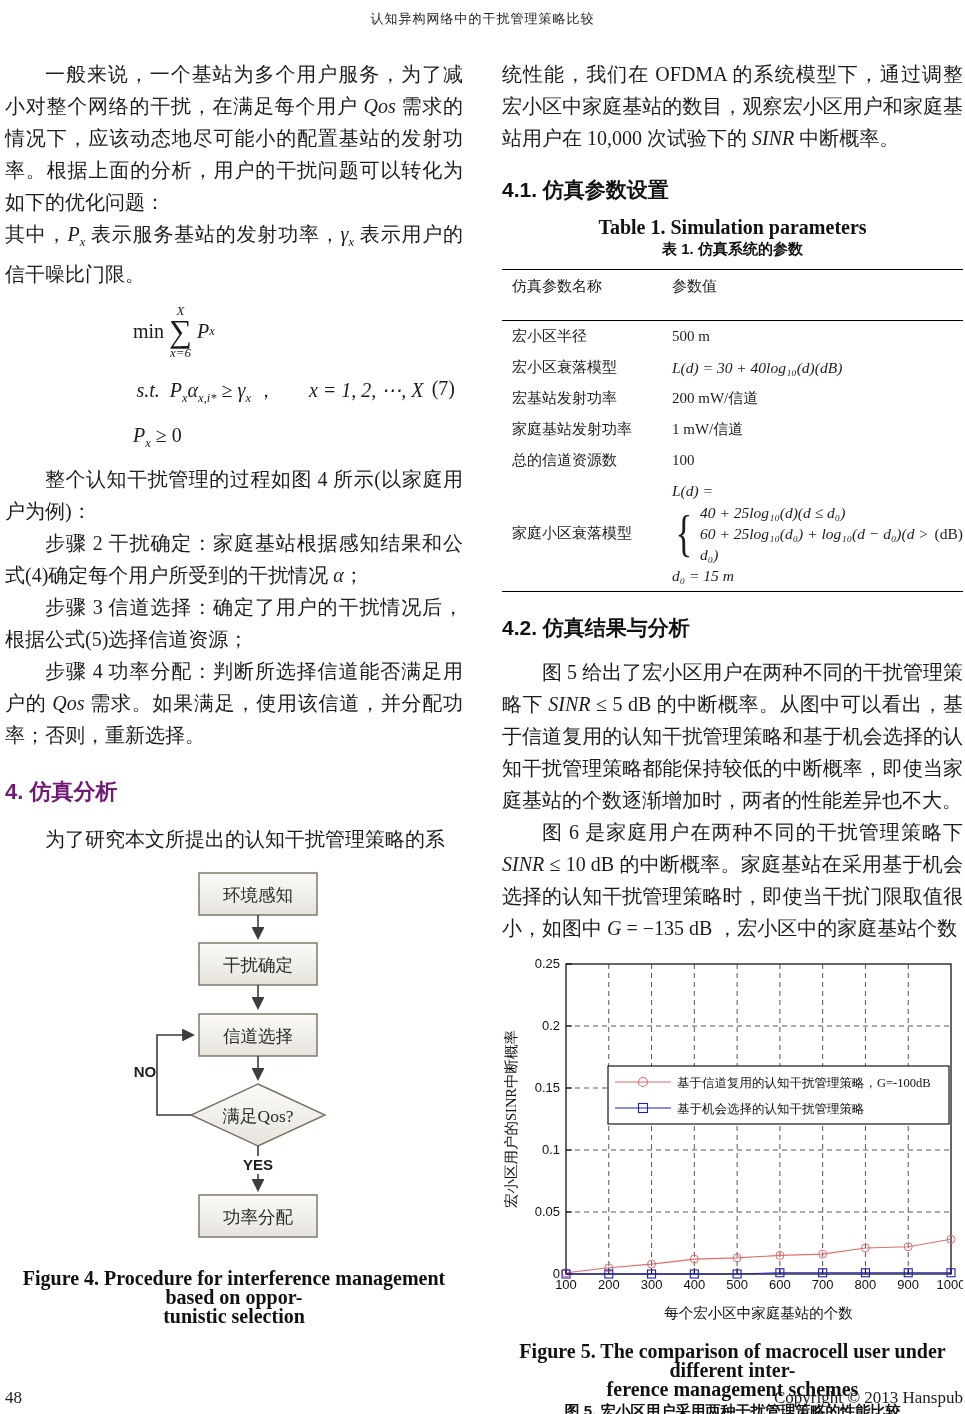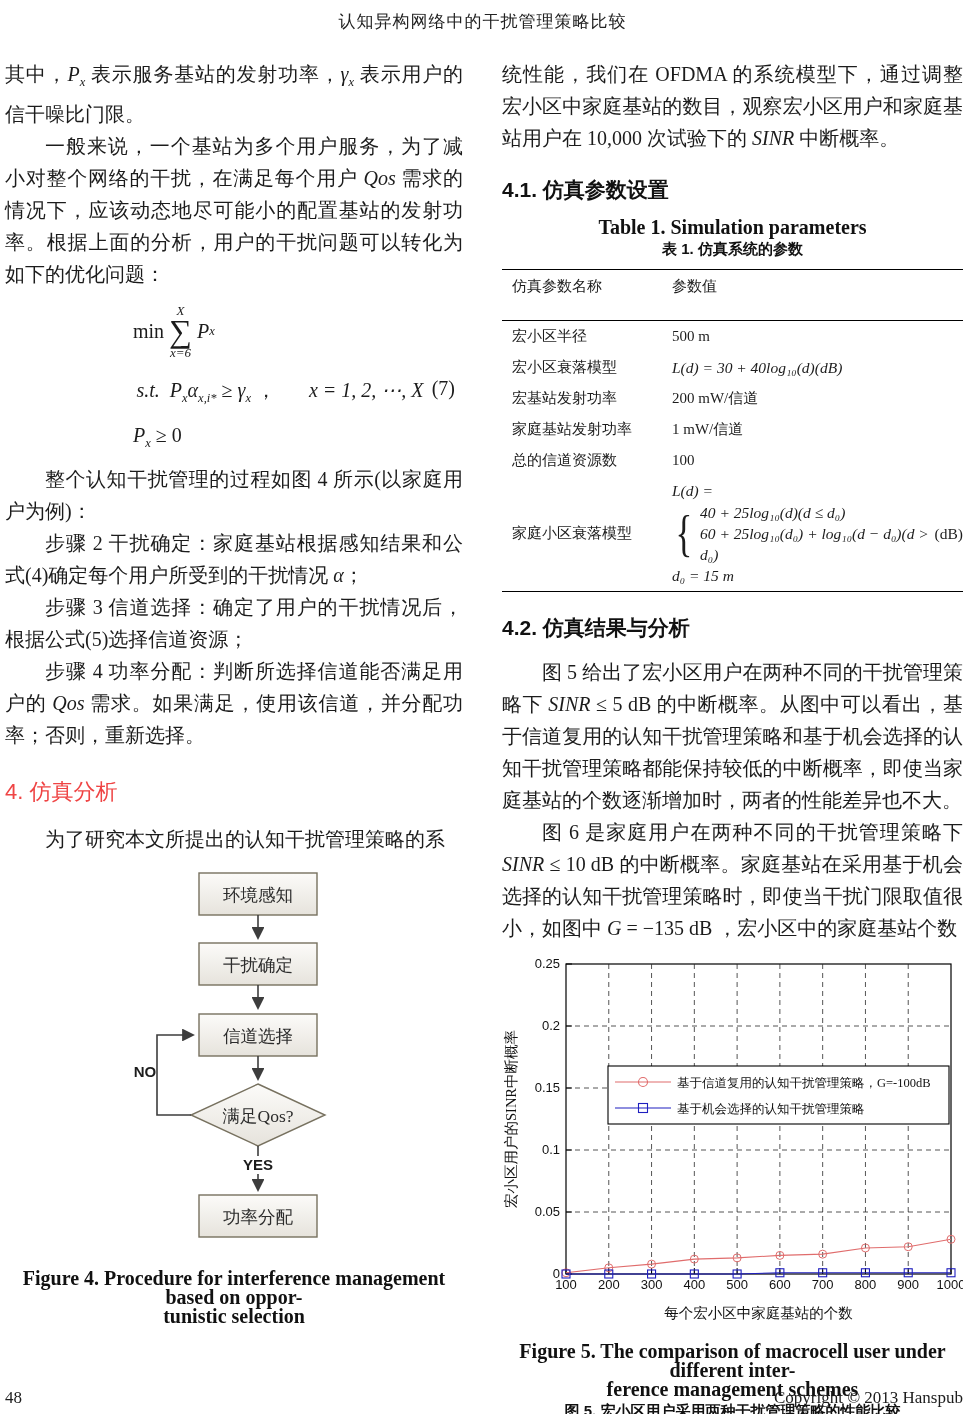--- a/index.html
+++ b/index.html
@@ -2,41 +2,41 @@
 <html><head>
 <meta charset="utf-8">
 <style>
   html,body{margin:0;padding:0;}
   body{
     width:965px;height:1414px;position:relative;background:#ffffff;
     font-family:"Liberation Serif","DejaVu Serif",serif;color:#1c1c1c;
     overflow:hidden;
   }
   .page-header{position:absolute;top:10px;left:0;width:965px;text-align:center;
-    font-size:17px;letter-spacing:1px;color:#222;}
+    font-size:13px;letter-spacing:1px;color:#222;}
   .col{position:absolute;top:58px;}
   .col-left{left:5px;width:458px;}
   .col-right{left:502px;width:461px;}
   p.body-p{font-size:20px;line-height:32px;text-align:justify;margin:0;}
   p.indent{text-indent:2em;}
   .it{font-style:italic;}
   sub{font-size:12.5px;font-style:italic;}
   
   .formula{margin:14px 0 12px 0;color:#1c1c1c;}
   .f1{display:flex;align-items:center;padding-left:128px;font-size:20px;}
   .sum-stack{display:inline-flex;flex-direction:column;align-items:center;line-height:1;margin:0 5px;}
   .sum-lim{font-size:13px;font-style:italic;}
   .sum-sign{font-size:32px;line-height:.9;}
   .f2{position:relative;padding-left:92px;font-size:20px;margin-top:18px;text-align:center;}
   .f2 .range{margin-left:28px;}
   .eq-no{position:absolute;right:8px;top:0;font-style:normal;}
   .f3{padding-left:128px;font-size:20px;margin-top:18px;}
   
-  .h-sec{font-family:"Liberation Sans","DejaVu Sans",sans-serif;font-weight:normal;
-    font-size:22px;margin:26px 0 16px 0;color:#ef4444;}
+  .h-sec{font-family:"Liberation Sans","DejaVu Sans",sans-serif;font-weight:bold;
+    font-size:22px;margin:26px 0 16px 0;color:#701a75;}
   .h-sub{font-family:"Liberation Sans","DejaVu Sans",sans-serif;font-weight:bold;
     font-size:21px;margin:22px 0 14px 0;color:#111;}
   
   .flowchart-wrap{margin-top:14px;text-align:center;}
   .fc-box{fill:url(#bg1);stroke:#77715f;stroke-width:1.4;}
   .fc-text{font-size:17.5px;text-anchor:middle;dominant-baseline:central;fill:#2c2c2c;
     font-family:"Liberation Serif","DejaVu Serif",serif;}
   .fc-line{stroke:#3d3d3d;stroke-width:1.6;fill:none;}
   .fc-lab{font-family:"Liberation Sans","DejaVu Sans",sans-serif;font-weight:bold;
     font-size:15px;fill:#1c1c1c;text-anchor:middle;}
@@ -67,23 +67,23 @@
   .footer-left{position:absolute;left:5px;bottom:6px;font-size:17px;}
   .footer-right{position:absolute;right:2px;bottom:6px;font-size:17px;}
 </style>
 </head>
 <body>
 
 <div class="page-header">认知异构网络中的干扰管理策略比较</div>
 
 <div class="col col-left">
 
+  <p class="body-p indent"><span>一般来说，一个基站为多个用户服务，为了减小对整个网络的干扰，在满足每个用户 </span><span class="it">Qos</span><span> 需求的情况下，应该动态地尽可能小的配置基站的发射功率。根据上面的分析，用户的干扰问题可以转化为如下的优化问题：</span></p>
+
   <p class="body-p"><span>其中，</span><span class="it">P</span><sub>x</sub><span> 表示服务基站的发射功率，</span><span class="it">γ</span><sub>x</sub><span> 表示用户的信干噪比门限。</span></p>
-
-  <p class="body-p indent"><span>一般来说，一个基站为多个用户服务，为了减小对整个网络的干扰，在满足每个用户 </span><span class="it">Qos</span><span> 需求的情况下，应该动态地尽可能小的配置基站的发射功率。根据上面的分析，用户的干扰问题可以转化为如下的优化问题：</span></p>
 
   <div class="formula">
     <div class="f1">
       <span>min</span>
       <span class="sum-stack">
         <span class="sum-lim">X</span>
         <span class="sum-sign">∑</span>
         <span class="sum-lim">x=6</span>
       </span>
       <span class="it">P</span>

